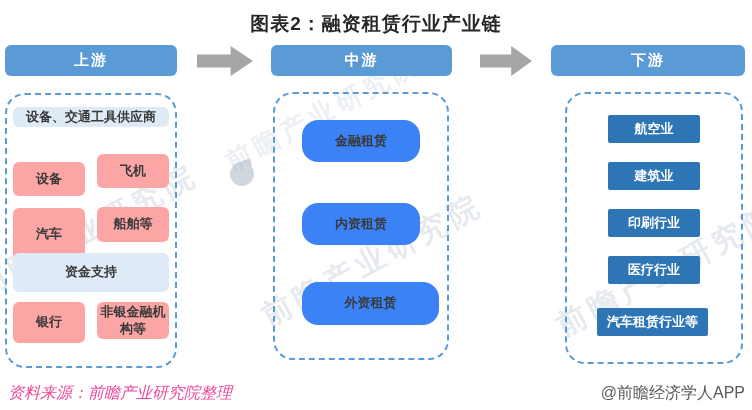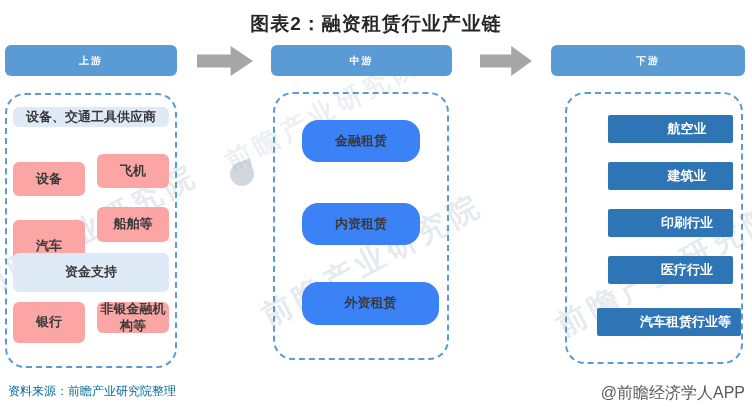--- a/index.html
+++ b/index.html
@@ -11,21 +11,21 @@
   .abs{position:absolute;}
   
   .title{
     left:0;top:11px;width:752px;text-align:center;
     font-size:19px;font-weight:bold;color:#262626;letter-spacing:1px;
   }
   
   .stage-header{
     height:31px;background:#5B9BD5;border-radius:6px;
     display:flex;align-items:center;justify-content:center;
-    color:#ffffff;font-size:10px;font-weight:bold;letter-spacing:2px;
+    color:#ffffff;font-size:15px;font-weight:bold;letter-spacing:2px;
   }
   .hdr1{left:5px;top:45px;width:172px;}
   .hdr2{left:271px;top:45px;width:181px;}
   .hdr3{left:551px;top:45px;width:194px;}
   
   .arrow{
     background:#A6A6A6;
     clip-path:polygon(0% 28%,60% 28%,60% 0%,100% 50%,60% 100%,60% 72%,0% 72%);
   }
   .arrow1{left:197px;top:46px;width:56px;height:30px;}
@@ -38,42 +38,42 @@
   .dash2{left:273px;top:92px;width:172px;height:264px;}
   .dash3{left:565px;top:92px;width:174px;height:268px;}
   
   .node{
     display:flex;align-items:center;justify-content:center;text-align:center;
     font-weight:bold;color:#3a3a3a;font-size:13px;line-height:1.25;
   }
   .light{background:#DEEAF6;border-radius:6px;}
   .grayb{background:#fca5a5;border-radius:6px;}
   .midb{background:#3b82f6;border-radius:16px;}
-  .darkb{background:#2E75B6;border-radius:2px;color:#ffffff;padding-left:33px;}
+  .darkb{background:#2E75B6;border-radius:2px;color:#ffffff;}
   
   .c1-wide1{left:13px;top:107px;width:156px;height:20px;}
   .c1-g1{left:13px;top:162px;width:72px;height:34px;}
   .c1-g2{left:97px;top:154px;width:72px;height:34px;}
-  .c1-g3{left:13px;top:220px;width:72px;height:52px;}
+  .c1-g3{left:13px;top:208px;width:72px;height:52px;}
   .c1-g4{left:97px;top:207px;width:72px;height:35px;}
   .c1-wide2{left:13px;top:253px;width:156px;height:39px;}
   .c1-g5{left:13px;top:302px;width:72px;height:41px;}
-  .c1-g6{left:97px;top:302px;width:72px;height:31px;padding:0 2px;box-sizing:border-box;}
+  .c1-g6{left:97px;top:302px;width:72px;height:37px;padding:0 2px;box-sizing:border-box;}
   
   .c2-b1{left:302px;top:120px;width:118px;height:42px;}
   .c2-b2{left:302px;top:203px;width:118px;height:42px;}
   .c2-b3{left:302px;top:282px;width:137px;height:43px;}
   
   .c3-b1{left:608px;top:115px;width:92px;height:28px;}
   .c3-b2{left:608px;top:162px;width:92px;height:28px;}
   .c3-b3{left:608px;top:209px;width:92px;height:28px;}
   .c3-b4{left:608px;top:256px;width:92px;height:28px;}
   .c3-b5{left:597px;top:308px;width:111px;height:28px;}
   
-  .src{left:8px;top:383px;font-size:12px;color:#0369a1;}
+  .src{left:8px;top:383px;font-size:16px;color:#ec4899;font-style:italic;}
   .credit{right:7px;top:383px;font-size:16px;color:#595959;}
   
   .wm{
     color:#8fa3b8;opacity:0.22;font-weight:bold;white-space:nowrap;
     transform:rotate(-28deg);letter-spacing:5px;pointer-events:none;
   }
   .wm1{left:-35px;top:210px;font-size:30px;}
   .wm2{left:250px;top:240px;font-size:30px;}
   .wm3{left:545px;top:250px;font-size:30px;}
   .wm4{left:215px;top:95px;font-size:26px;opacity:0.16;}

